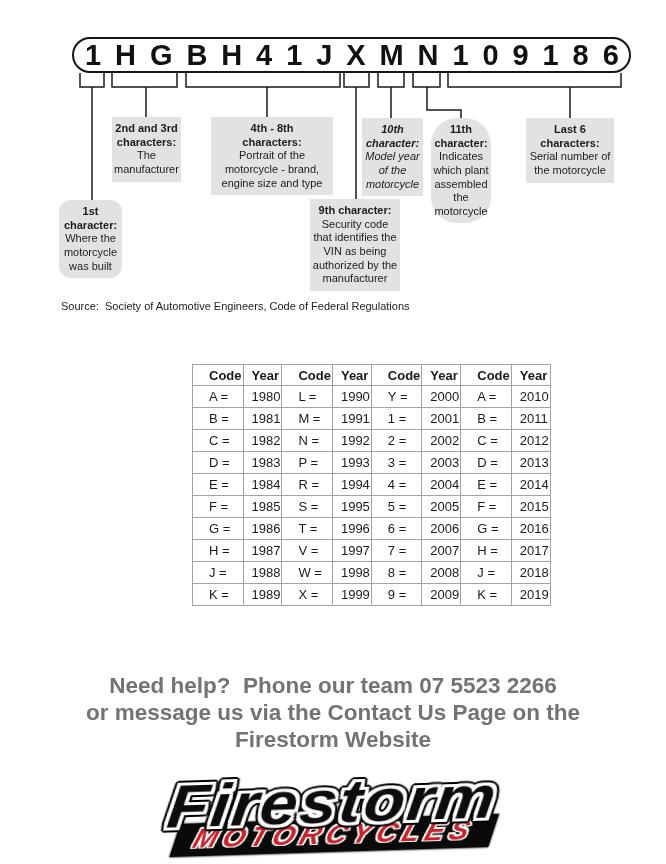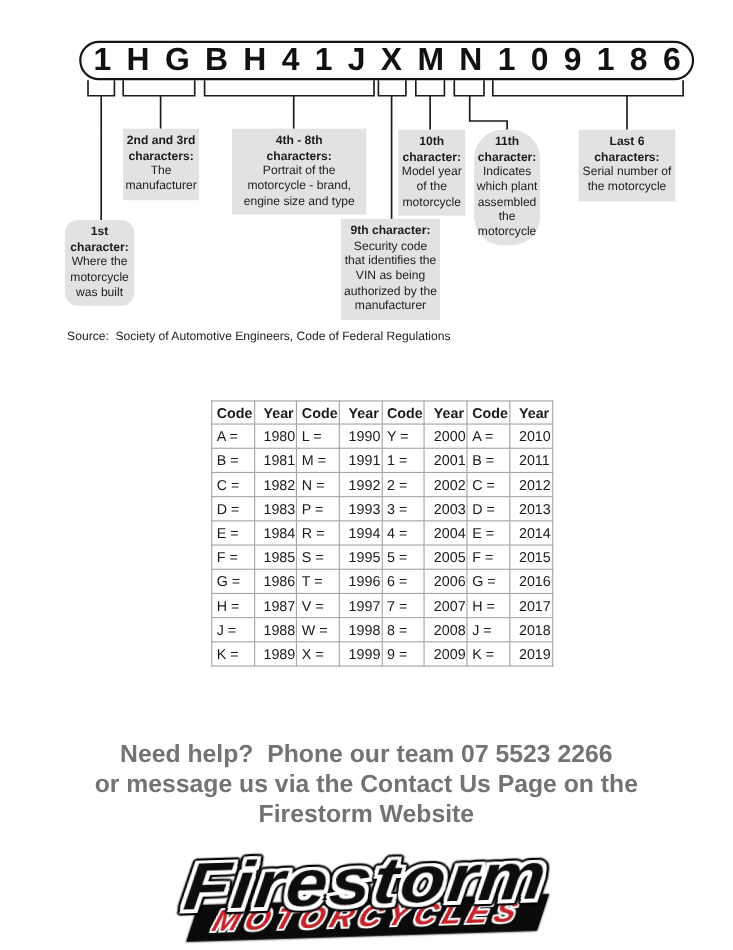--- a/index.html
+++ b/index.html
@@ -17,34 +17,34 @@
 
   
   .callout{position:absolute;background:#e2e2e2;text-align:center;font-size:11px;
            line-height:1.24;padding:5px 2px;box-sizing:border-box;color:#1c1c1c;}
   .callout-title{font-weight:bold;white-space:pre-line;}
   .callout-body{white-space:pre-line;}
   #c-1st{left:59px;top:200px;width:63px;border-radius:12px;}
   #c-23{left:112px;top:117px;width:69px;}
   #c-48{left:211px;top:117px;width:122px;}
   #c-9{left:310px;top:199px;width:90px;}
-  #c-10{left:362px;top:118px;width:61px;}
+  #c-10{left:362px;top:118px;width:61px;font-style:italic;}
   #c-11{left:431px;top:118px;width:60px;border-radius:26px;}
   #c-l6{left:526px;top:118px;width:88px;}
 
   
   #source-note{position:absolute;left:61px;top:300px;font-size:11px;color:#222;}
 
   
   #year-table{position:absolute;left:192px;top:364px;border-collapse:collapse;table-layout:fixed;
               background:#fff;}
   #year-table th,#year-table td{border:1px solid #a3a3a3;font-size:13px;text-align:left;
               vertical-align:middle;height:22px;box-sizing:border-box;white-space:nowrap;overflow:hidden;}
   #year-table th{font-weight:bold;height:21px;}
-  .col-code{width:37px;padding-left:4px;}
+  .col-code{width:37px;padding-left:16px;}
   .col-year{width:33px;padding-left:8px;}
 
   
   #help-text{position:absolute;left:0;top:672px;width:666px;text-align:center;
              font-size:22.5px;font-weight:bold;line-height:27px;color:#737373;}
 
   
   #logo{position:absolute;left:50%;top:774px;transform:translateX(-50%) rotate(-1.8deg);
         text-align:center;width:420px;}
   #logo-brand{position:relative;z-index:2;font-size:60px;font-weight:bold;font-style:italic;

